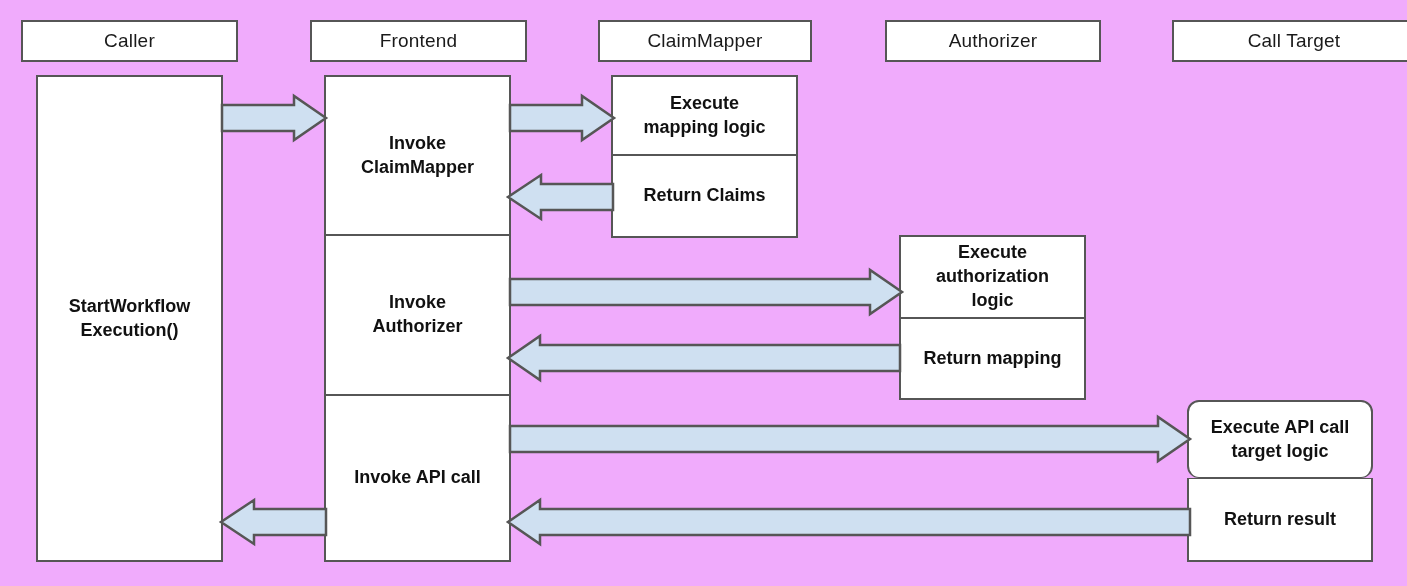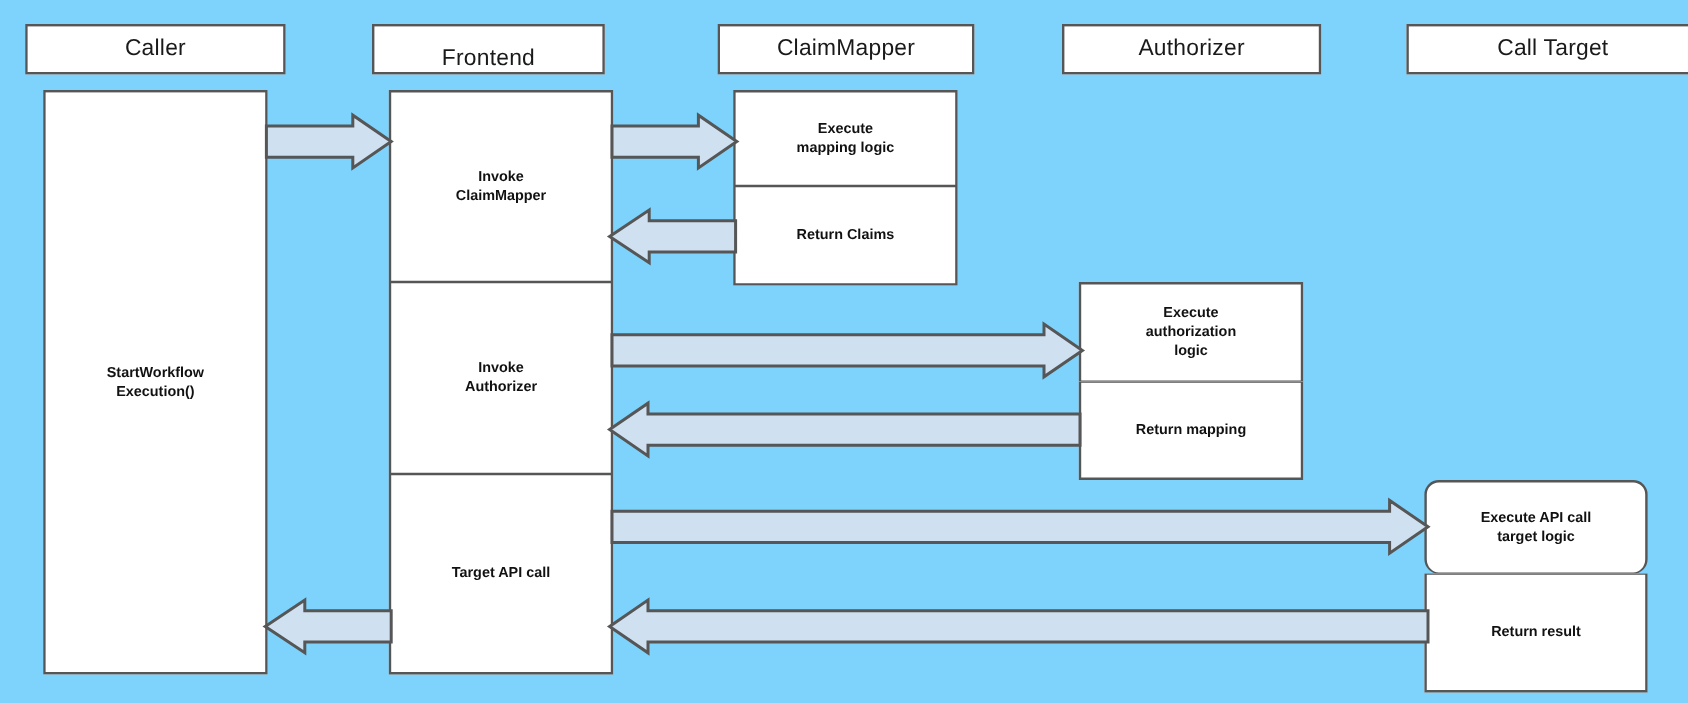--- a/index.html
+++ b/index.html
@@ -4,21 +4,21 @@
 <style>
   html, body {
     margin: 0;
     padding: 0;
     background: #000000;
   }
   #canvas {
     position: relative;
     width: 1407px;
     height: 586px;
-    background: #7dd3fc;
+    background: #f0abfc;
     overflow: hidden;
     font-family: "Liberation Sans", sans-serif;
   }
   .lane-header {
     position: absolute;
     background: #ffffff;
     border: 2px solid #565656;
     box-sizing: border-box;
     display: flex;
     align-items: center;
@@ -32,21 +32,21 @@
   .act-box {
     position: absolute;
     background: #ffffff;
     border: 2px solid #565656;
     box-sizing: border-box;
     display: flex;
     align-items: center;
     justify-content: center;
     text-align: center;
     color: #111111;
-    font-size: 12px;
+    font-size: 18px;
     font-weight: bold;
     line-height: 1.32;
     padding: 16px 6px;
   }
   .act-box.sub-top {
     border-bottom-width: 1px;
   }
   .act-box.sub-mid {
     border-top-width: 1px;
     border-bottom-width: 1px;
@@ -65,21 +65,21 @@
   }
 </style>
 </head>
 <body>
 
 <div id="canvas">
 
   <div class="lane-header" style="left:21px;  top:20px; width:217px; height:42px;">
     <span>Caller</span>
   </div>
-  <div class="lane-header" style="left:310px; top:20px; width:194px; height:42px;align-items:flex-end;">
+  <div class="lane-header" style="left:310px; top:20px; width:217px; height:42px;">
     <span>Frontend</span>
   </div>
   <div class="lane-header" style="left:598px; top:20px; width:214px; height:42px;">
     <span>ClaimMapper</span>
   </div>
   <div class="lane-header" style="left:885px; top:20px; width:216px; height:42px;">
     <span>Authorizer</span>
   </div>
   <div class="lane-header" style="left:1172px; top:20px; width:244px; height:42px;">
     <span>Call Target</span>
@@ -89,41 +89,41 @@
     <span>StartWorkflow<br>Execution()</span>
   </div>
 
   <div class="act-box sub-top" style="left:324px; top:75px; width:187px; height:160px;">
     <span>Invoke<br>ClaimMapper</span>
   </div>
   <div class="act-box sub-mid" style="left:324px; top:235px; width:187px; height:160px;">
     <span>Invoke<br>Authorizer</span>
   </div>
   <div class="act-box sub-bottom" style="left:324px; top:395px; width:187px; height:167px;">
-    <span>Target API call</span>
+    <span>Invoke API call</span>
   </div>
 
   <div class="act-box sub-top" style="left:611px; top:75px; width:187px; height:80px;">
     <span>Execute<br>mapping logic</span>
   </div>
   <div class="act-box sub-bottom" style="left:611px; top:155px; width:187px; height:83px;text-align:right;">
     <span>Return Claims</span>
   </div>
 
   <div class="act-box sub-top" style="left:899px; top:235px; width:187px; height:83px;">
     <span>Execute<br>authorization<br>logic</span>
   </div>
   <div class="act-box sub-bottom" style="left:899px; top:318px; width:187px; height:82px;">
     <span>Return mapping</span>
   </div>
 
   <div class="act-box sub-top" style="left:1187px; top:400px; width:186px; height:78px;border-radius:12px;">
     <span>Execute API call<br>target logic</span>
   </div>
-  <div class="act-box sub-bottom" style="left:1187px; top:478px; width:186px; height:99px;">
+  <div class="act-box sub-bottom" style="left:1187px; top:478px; width:186px; height:84px;">
     <span>Return result</span>
   </div>
 
   <div class="arrow" style="left:222px; top:96px; width:104px; height:44px;">
     <svg viewBox="0 0 104 44" preserveAspectRatio="none">
       <path d="M0,9 L72,9 L72,0 L104,22 L72,44 L72,35 L0,35 Z" fill="#cfe0f1" stroke="#565656" stroke-width="2.5" stroke-linejoin="miter"></path>
     </svg>
   </div>
 
   <div class="arrow" style="left:510px; top:96px; width:104px; height:44px;">

